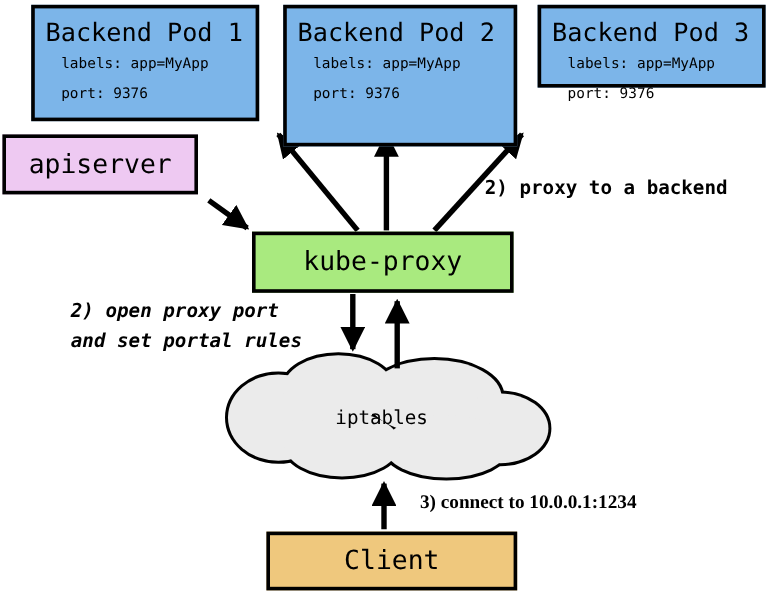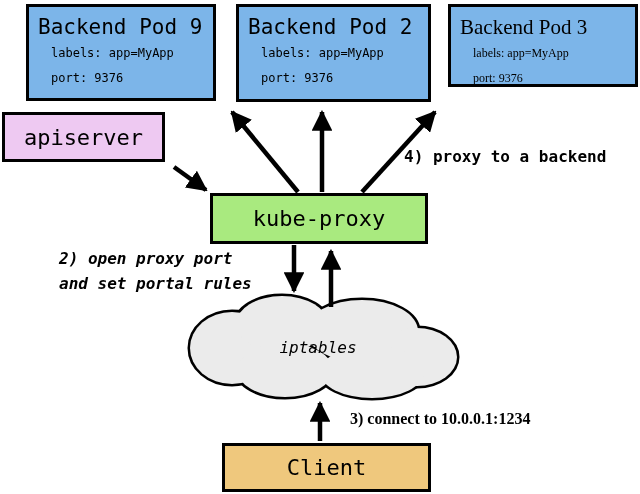--- a/index.html
+++ b/index.html
@@ -26,22 +26,22 @@
 
   .label-box {
     display: flex; align-items: center; justify-content: center;
     font-size: 22px; white-space: nowrap;
   }
   #apiserver  { left: 2px;   top: 112px; width: 163px; height: 50px; background: var(--apiserver-fill); }
   #kube-proxy { left: 210px; top: 193px; width: 218px; height: 51px; background: var(--kube-proxy-fill); }
   #client     { left: 222px; top: 443px; width: 209px; height: 49px; background: var(--client-fill); }
 
   #pod1 { left: 26px;  top: 4px; width: 190px; height: 97px; }
-  #pod2 { left: 236px; top: 4px; width: 195px; height: 98px; }
-  #pod3 { left: 448px; top: 4px; width: 190px; height: 83px; font-family: Liberation Serif, serif; }
+  #pod2 { left: 236px; top: 4px; width: 195px; height: 118px; }
+  #pod3 { left: 448px; top: 4px; width: 190px; height: 69px; }
 
   .annotation {
     position: absolute;
     font-weight: bold;
     font-size: 16px;
     line-height: 25px;
     white-space: pre-line;
     z-index: 1;
   }
   #step1 { left: 13px;  top: 169px; }
@@ -49,21 +49,20 @@
   #step3 { left: 350px; top: 406px; font-family: Liberation Serif, serif; }
   #step4 { left: 344px; top: 248px; }
   #step5 { left: 404px; top: 144px; }
 
   #iptables-label {
     position: absolute;
     left: 266px; top: 338px; width: 104px;
     text-align: center;
     font-size: 16px;
     z-index: 1;
-    font-style: italic;
   }
 </style>
 </head>
 <body>
 
 <div id="canvas">
 
   <svg id="wires" width="640" height="494" viewBox="0 0 640 494">
     <defs>
       <marker id="ah" viewBox="0 0 10 10" refX="9" refY="5" markerWidth="4.6" markerHeight="4.6" orient="auto">
@@ -93,21 +92,21 @@
       <line x1="298" y1="192" x2="232" y2="112" marker-end="url(#ah)"></line>
       <line x1="322" y1="192" x2="322" y2="112" marker-end="url(#ah)"></line>
       <line x1="362" y1="192" x2="435" y2="112" marker-end="url(#ah)"></line>
       <line x1="294" y1="245" x2="294" y2="291" marker-end="url(#ah)"></line>
       <line x1="331" y1="307" x2="331" y2="251" marker-end="url(#ah)"></line>
       <line x1="320" y1="441" x2="320" y2="403" marker-end="url(#ah)"></line>
     </g>
   </svg>
 
   <div class="node pod" id="pod1">
-    <div class="pod-title">Backend Pod 9</div>
+    <div class="pod-title">Backend Pod 1</div>
     <div class="pod-line">labels: app=MyApp</div>
     <div class="pod-line">port: 9376</div>
   </div>
   <div class="node pod" id="pod2">
     <div class="pod-title">Backend Pod 2</div>
     <div class="pod-line">labels: app=MyApp</div>
     <div class="pod-line">port: 9376</div>
   </div>
   <div class="node pod" id="pod3">
     <div class="pod-title">Backend Pod 3</div>
@@ -123,15 +122,15 @@
   </div>
   <div class="node label-box" id="client">
     <span>Client</span>
   </div>
 
   <div id="iptables-label">iptables</div>
 
   <div class="annotation" id="step2">2) open proxy port
 and set portal rules</div>
   <div class="annotation" id="step3">3) connect to 10.0.0.1:1234</div>
-  <div class="annotation" id="step5">4) proxy to a backend</div>
+  <div class="annotation" id="step5">2) proxy to a backend</div>
 
 </div>
 
 </body></html>

